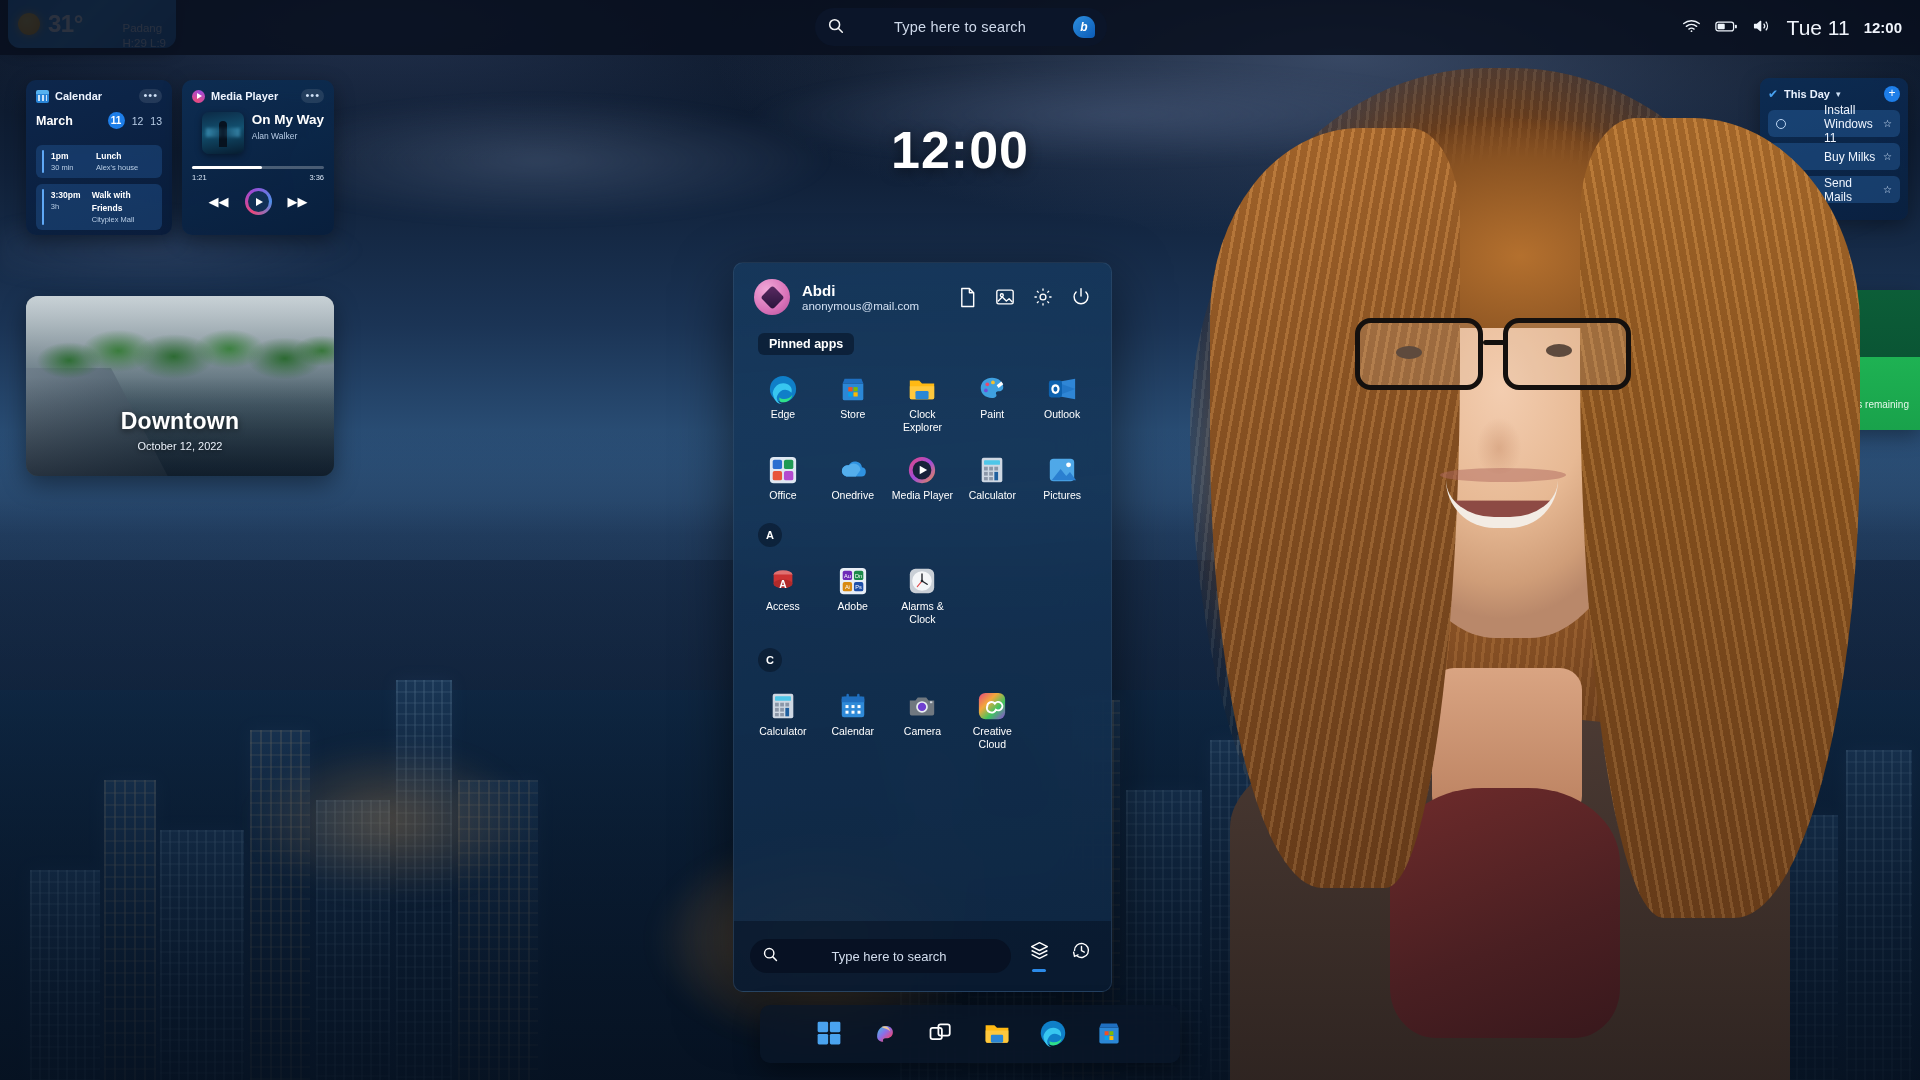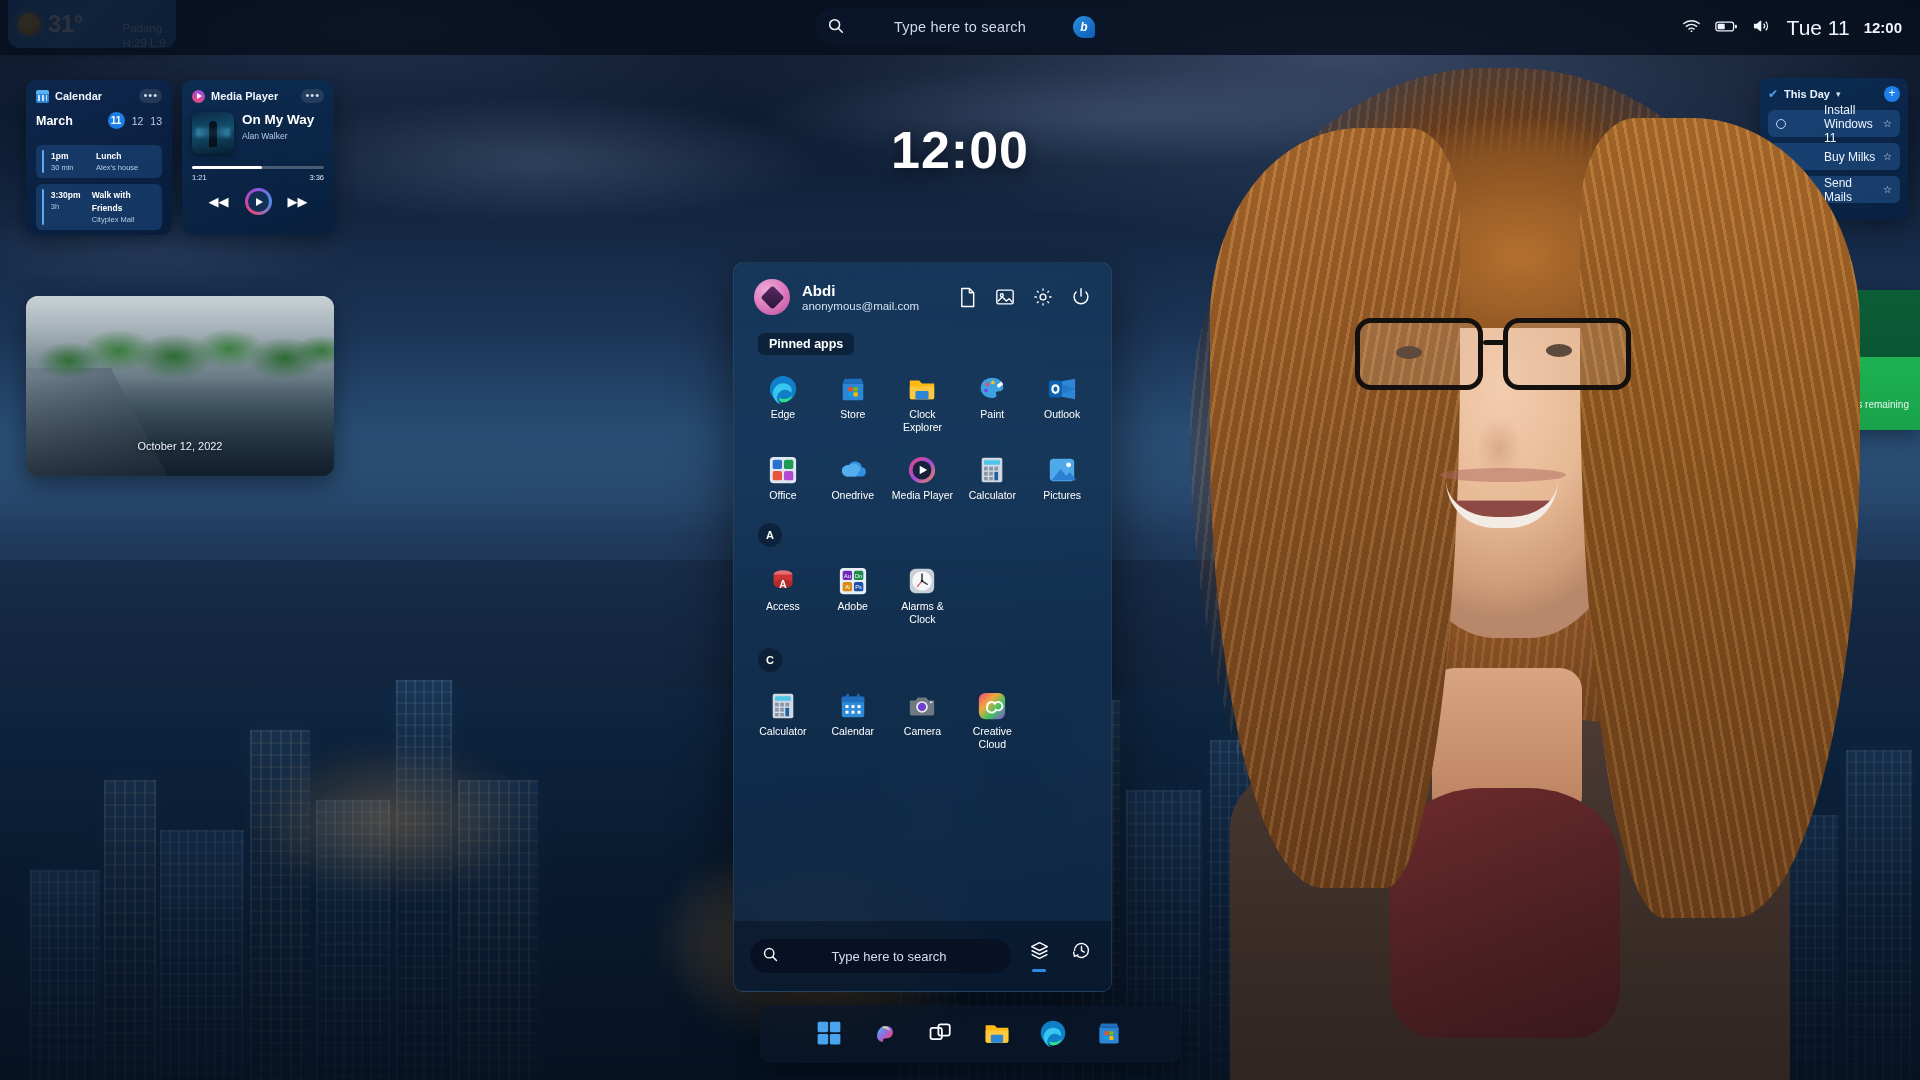--- a/index.html
+++ b/index.html
@@ -170,21 +170,21 @@
     background: linear-gradient(160deg, rgba(13,46,84,0.92), rgba(8,30,60,0.92));
     backdrop-filter: blur(14px);
     box-shadow: 0 6px 20px rgba(0,0,0,0.35);
   }
   .mp-ico {
     width: 13px; height: 13px; border-radius: 50%;
     background: conic-gradient(from 200deg, #e84a7f, #a14bd8, #e84a7f);
     display: flex; align-items: center; justify-content: center;
   }
   .mp-ico i { border-left: 5px solid #fff; border-top: 3.5px solid transparent; border-bottom: 3.5px solid transparent; margin-left: 1px; }
-  .mp-body { display: flex; gap: 8px; }
+  .mp-body { display: flex; gap: 8px; justify-content: flex-end; }
   .mp-art {
     width: 42px; height: 42px; border-radius: 7px; flex: 0 0 auto; overflow: hidden;
     background: linear-gradient(170deg, #0c2a46, #12506f 45%, #071c30);
     position: relative;
     box-shadow: 0 2px 7px rgba(0,0,0,0.4);
   }
   .mp-art::before {
     content: ""; position: absolute; left: 17px; top: 9px; width: 8px; height: 26px;
     background: #07121f; border-radius: 4px 4px 0 0;
   }
@@ -598,20 +598,21 @@
   </div>
 </div>
 
 <div id="photo-widget" class="widget">
   <div class="photo-img">
     <div class="road"></div>
     <div class="palms"></div>
   </div>
   <div class="photo-grad"></div>
   <div class="photo-cap">
+    <div class="t">Downtown</div>
     <div class="d">October 12, 2022</div>
   </div>
 </div>
 
 <div id="todo-widget" class="widget">
   <div class="td-head">
     <span class="td-check">✔</span>
     <span class="td-title">This Day</span>
     <span class="td-chev">▾</span>
     <span class="td-add">+</span>

